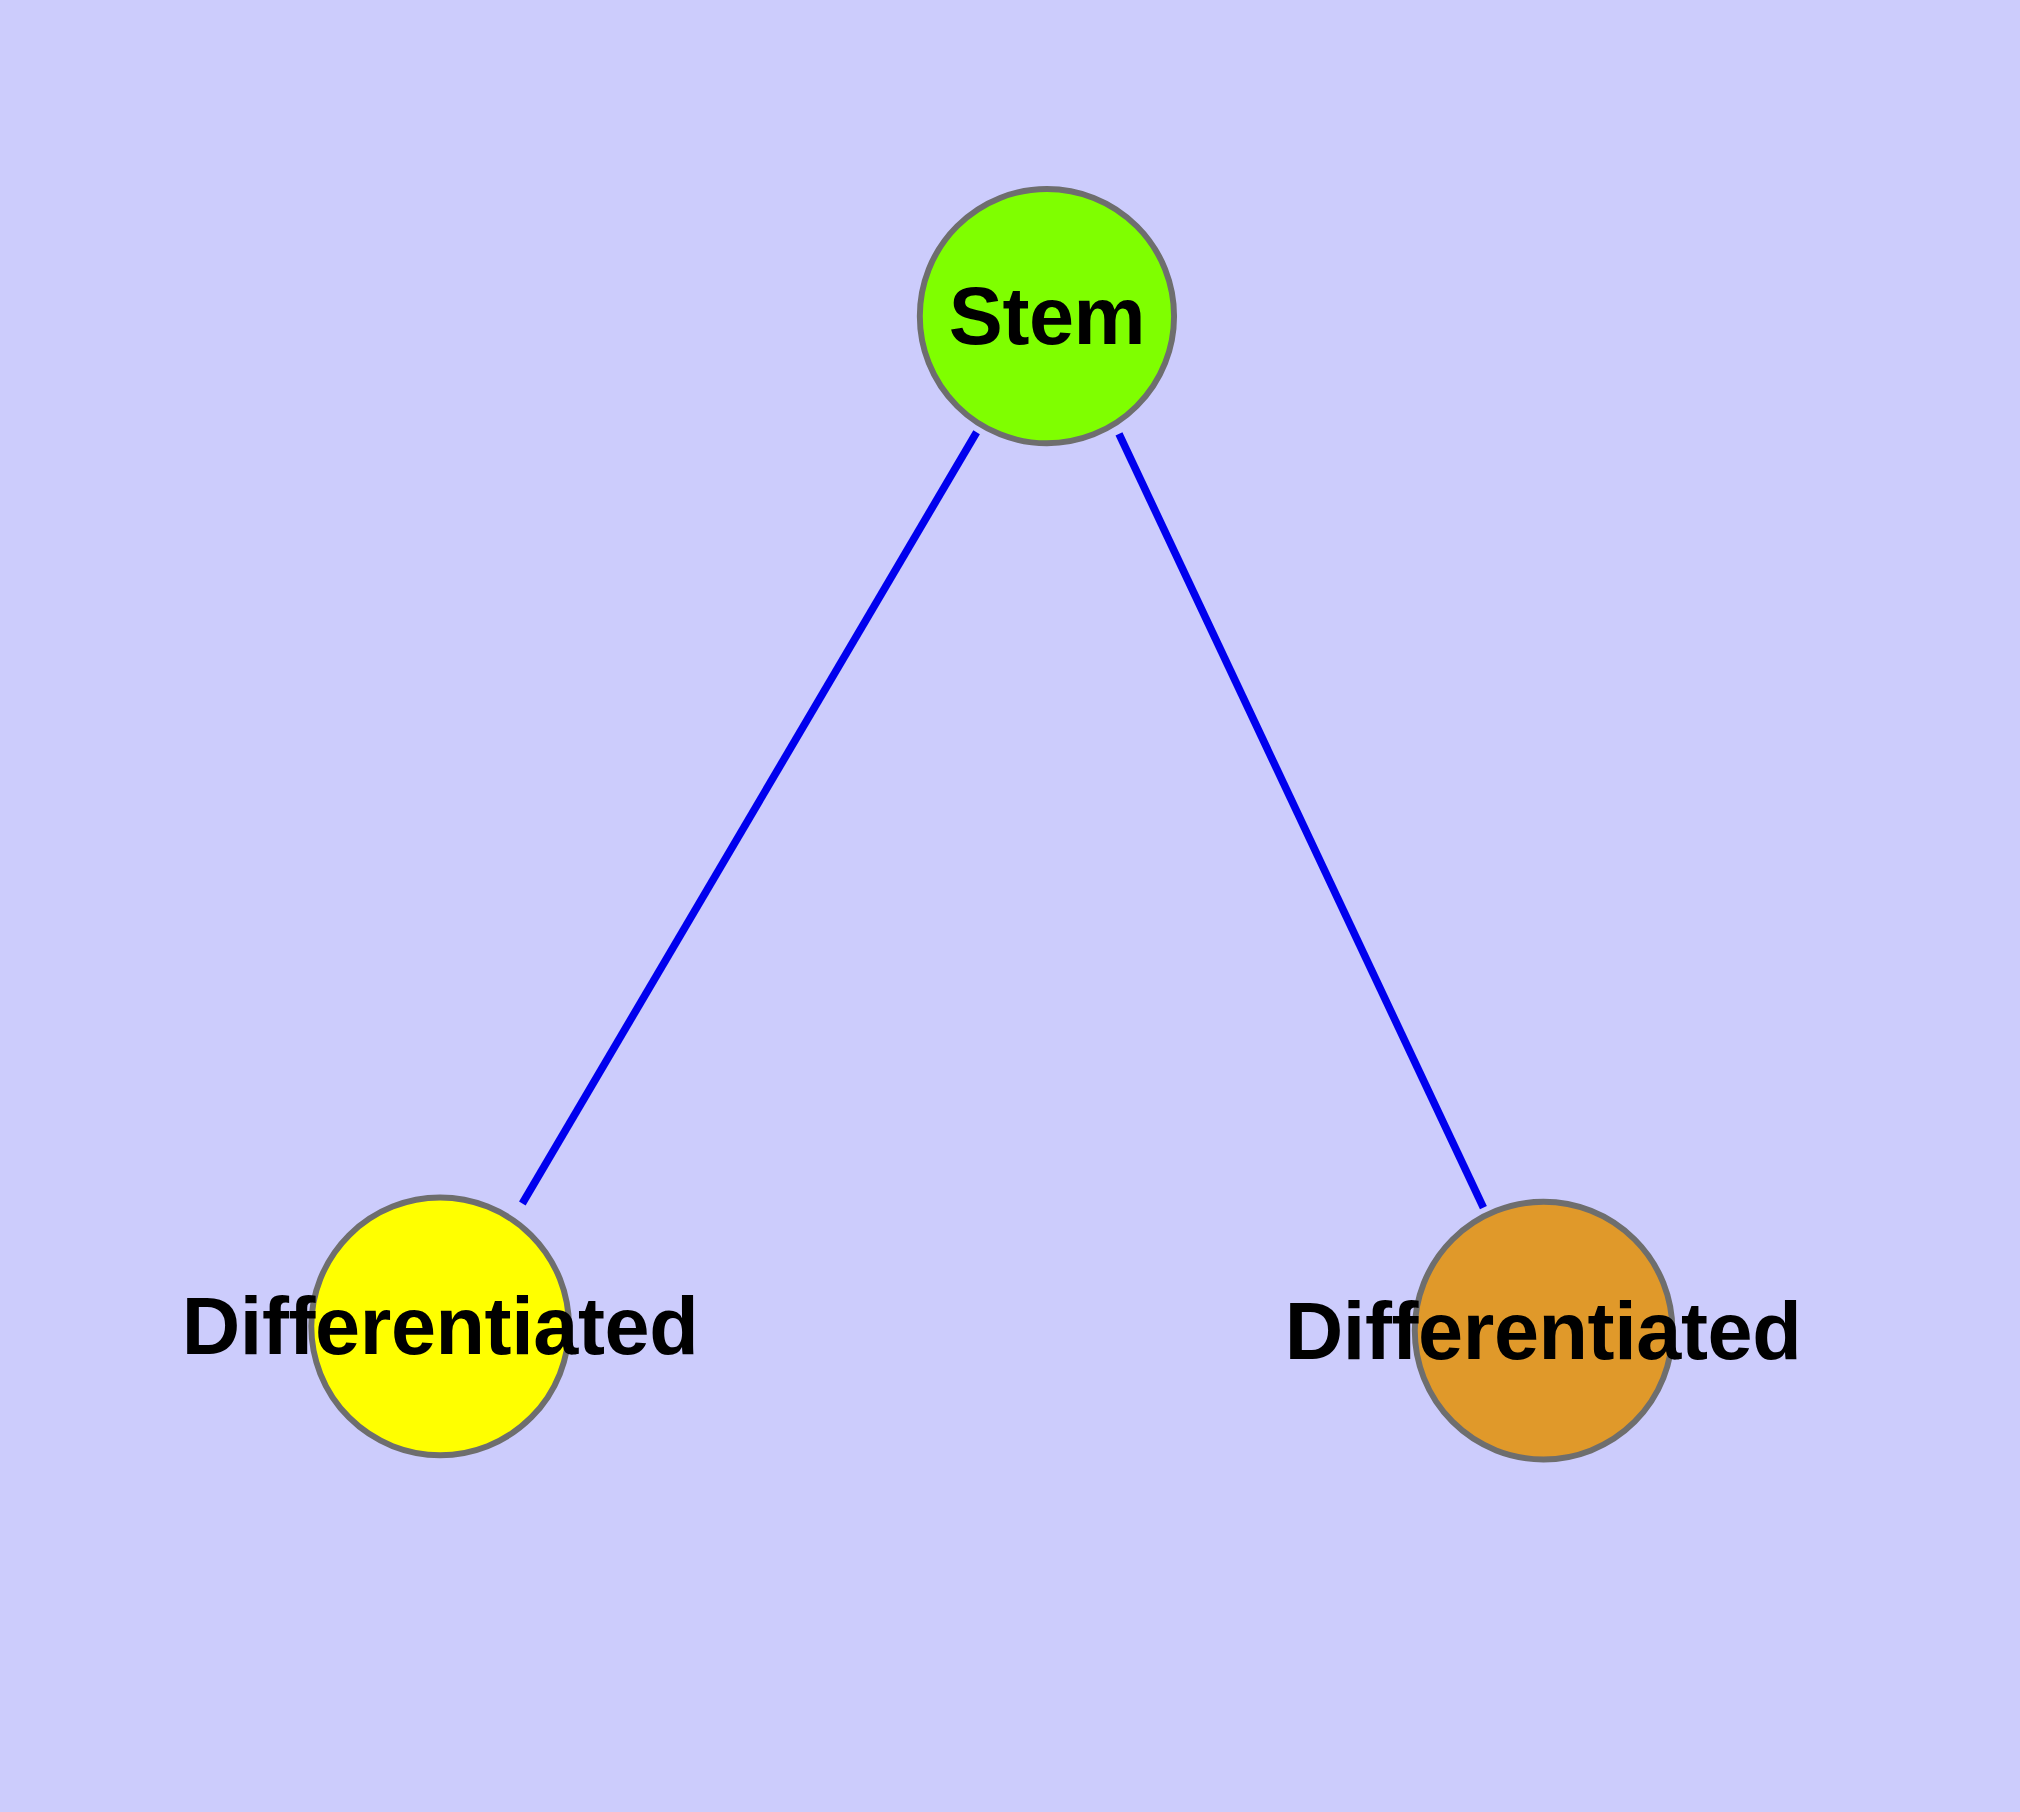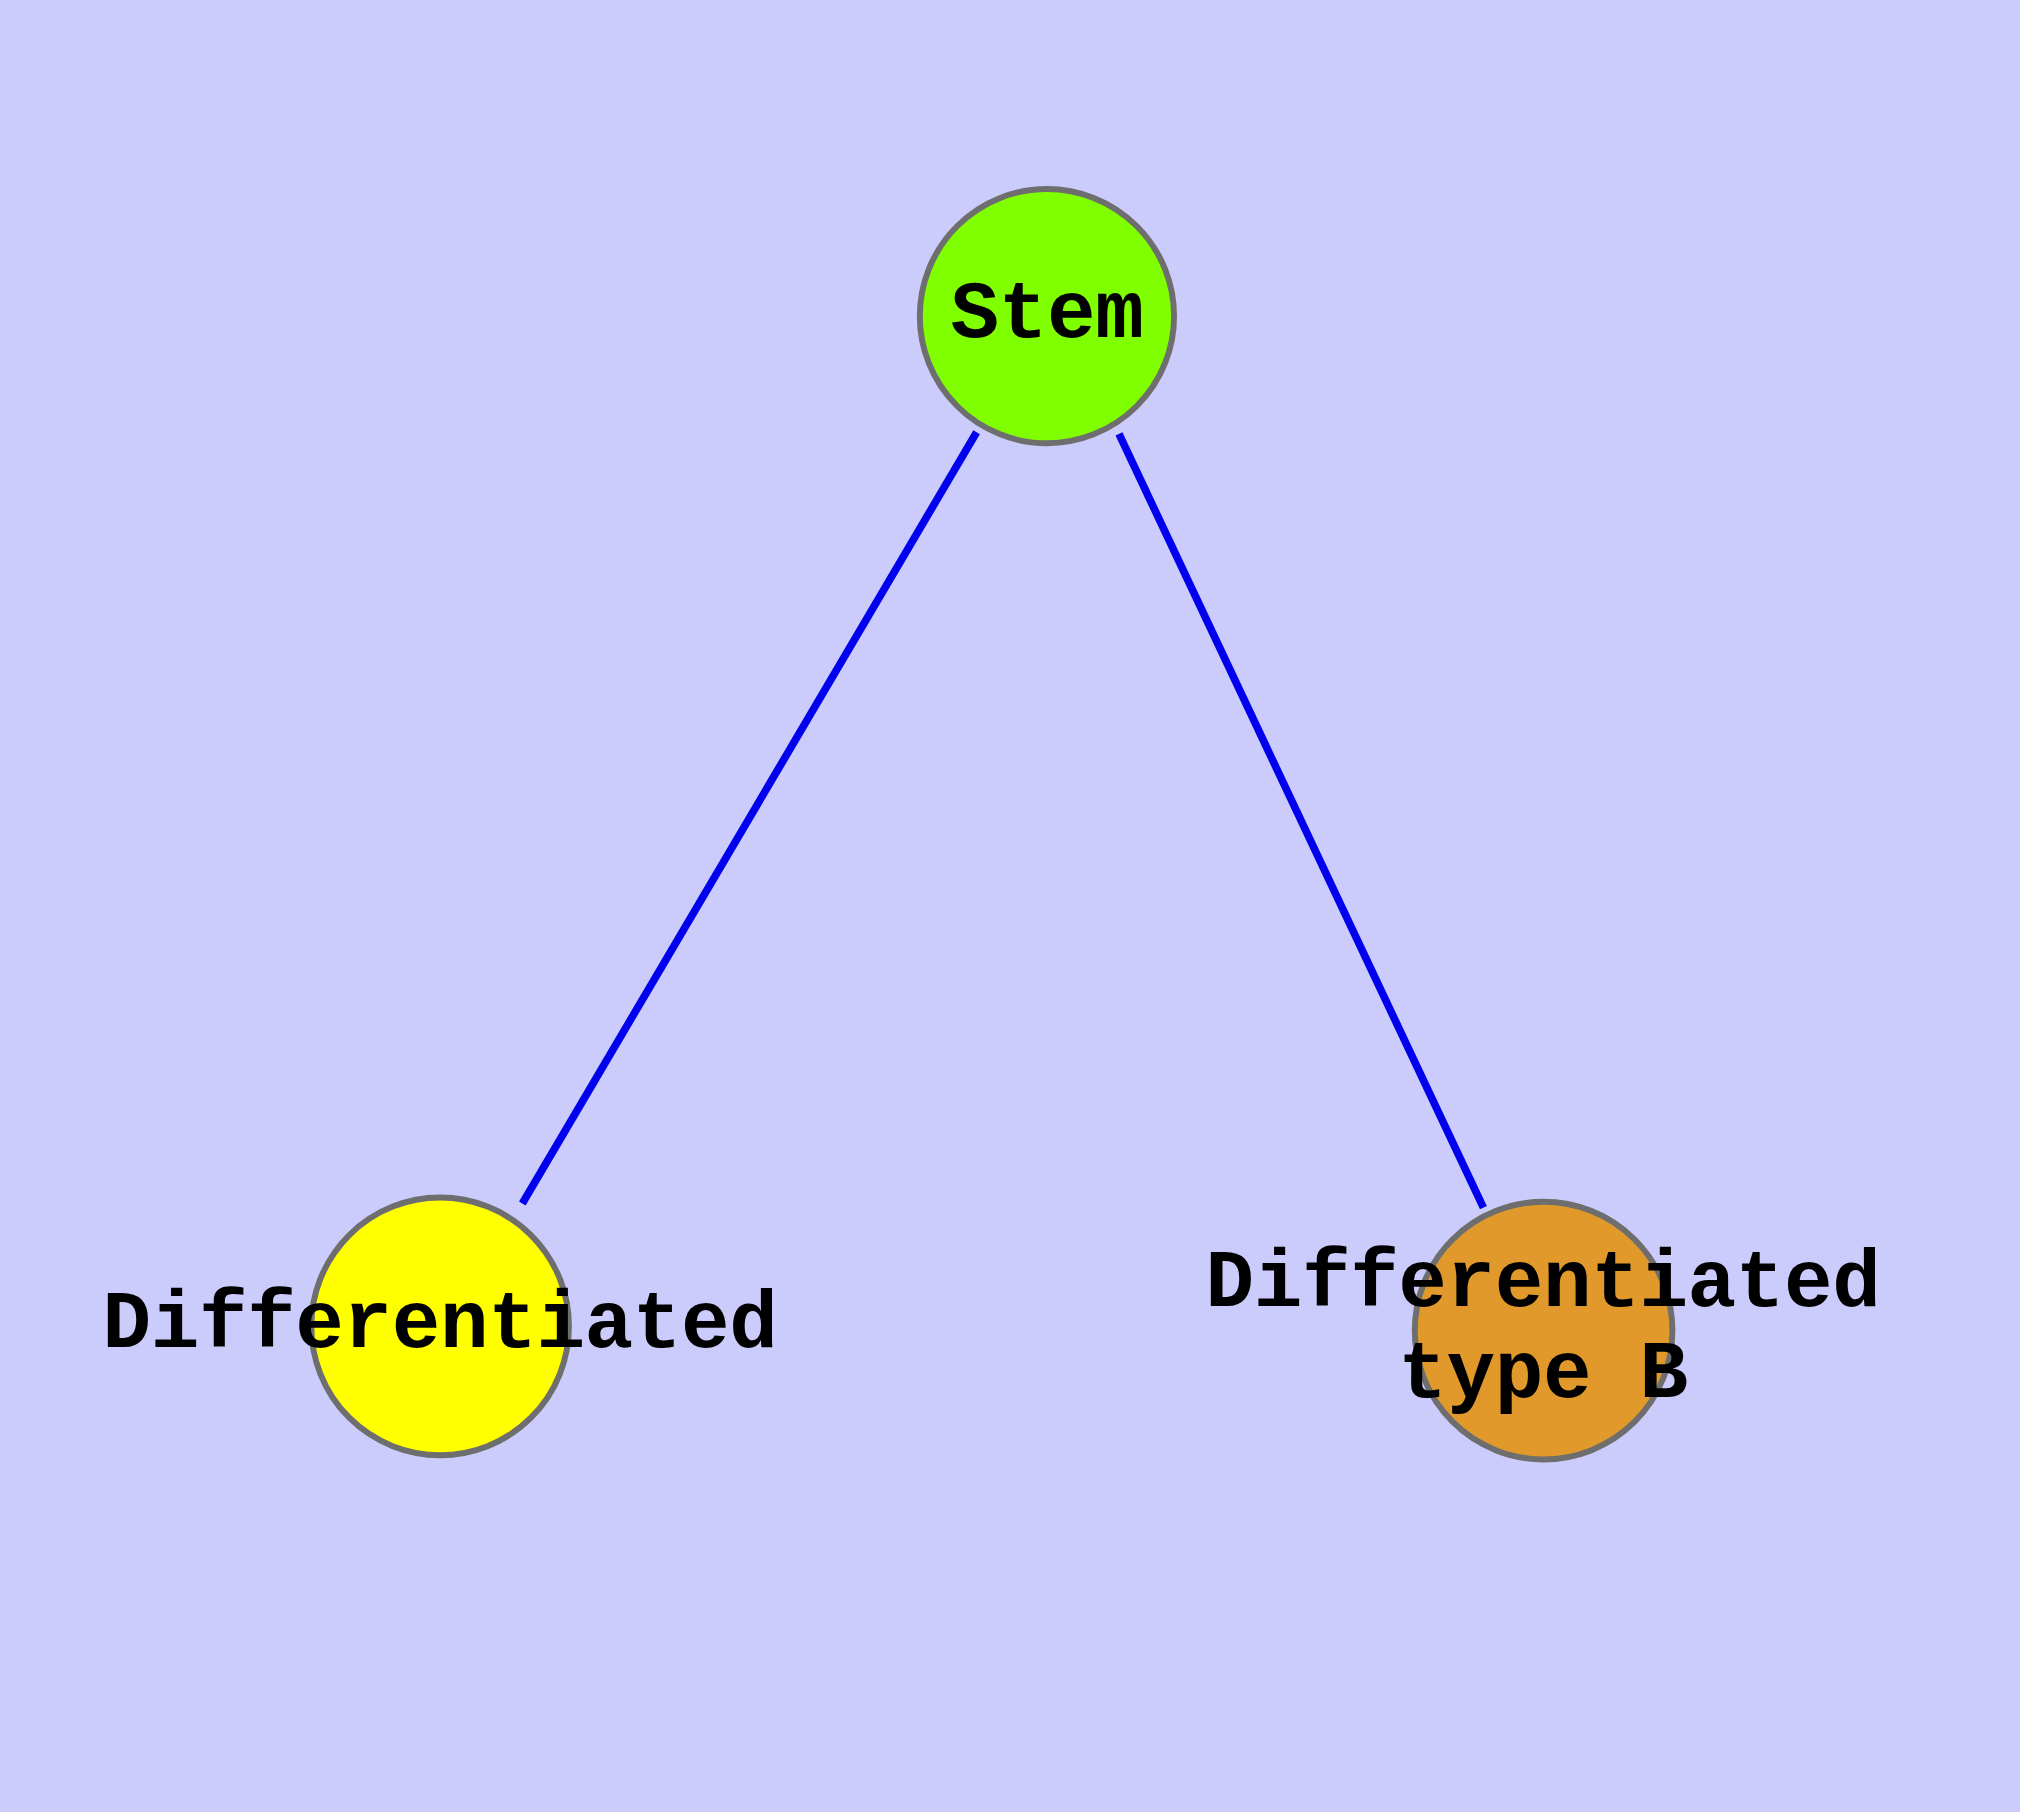--- a/index.html
+++ b/index.html
@@ -6,21 +6,21 @@
   html, body {
     margin: 0;
     padding: 0;
     background: #ffffff;
   }
   #canvas {
     position: relative;
     width: 2021px;
     height: 1812px;
     overflow: hidden;
-    font-family: Liberation Mono, monospace;
+    font-family: Liberation Sans, sans-serif;
   }
   #graph-bg {
     position: absolute;
     left: 0;
     top: 0;
     width: 2021px;
     height: 1812px;
   }
   #graph-svg {
     position: absolute;
@@ -62,16 +62,16 @@
 
     <g id="nodes-layer">
       <circle id="node-stem" class="graph-node" cx="1235" cy="373" r="150" fill="#7FFF00" stroke="#6E6E6E" stroke-width="7"></circle>
       <circle id="node-diff-a" class="graph-node" cx="519" cy="1565" r="152" fill="#FFFF00" stroke="#6E6E6E" stroke-width="7"></circle>
       <circle id="node-diff-b" class="graph-node" cx="1821" cy="1570" r="152" fill="#E0992A" stroke="#6E6E6E" stroke-width="7"></circle>
     </g>
   </svg>
 
   <div id="label-stem" class="node-label" style="left: 1047px; top: 316px; font-size: 81px; color: rgb(0, 0, 0);"><span class="line">Stem</span></div>
   <div id="label-diff-a" class="node-label" style="left: 440px; top: 1326px; font-size: 81px; color: rgb(0, 0, 0);"><span class="line">Differentiated</span></div>
-  <div id="label-diff-b" class="node-label" style="left: 1543px; top: 1331px; font-size: 81px; color: rgb(0, 0, 0);"><span class="line">Differentiated</span><span class="line">type B</span></div>
+  <div id="label-diff-b" class="node-label" style="left: 1543px; top: 1331px; font-size: 81px; color: rgb(0, 0, 0);"><span class="line">Differentiated</span></div>
 
 </div>
 
 
 </body></html>

